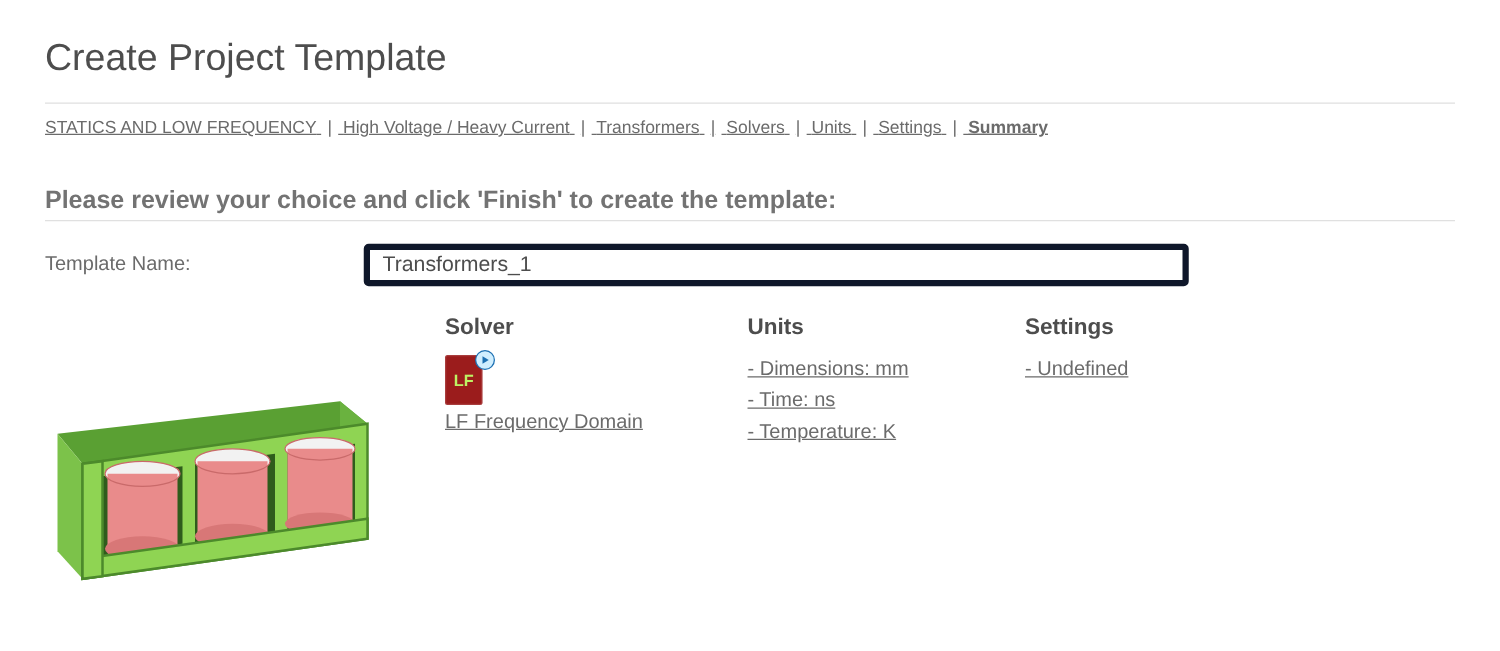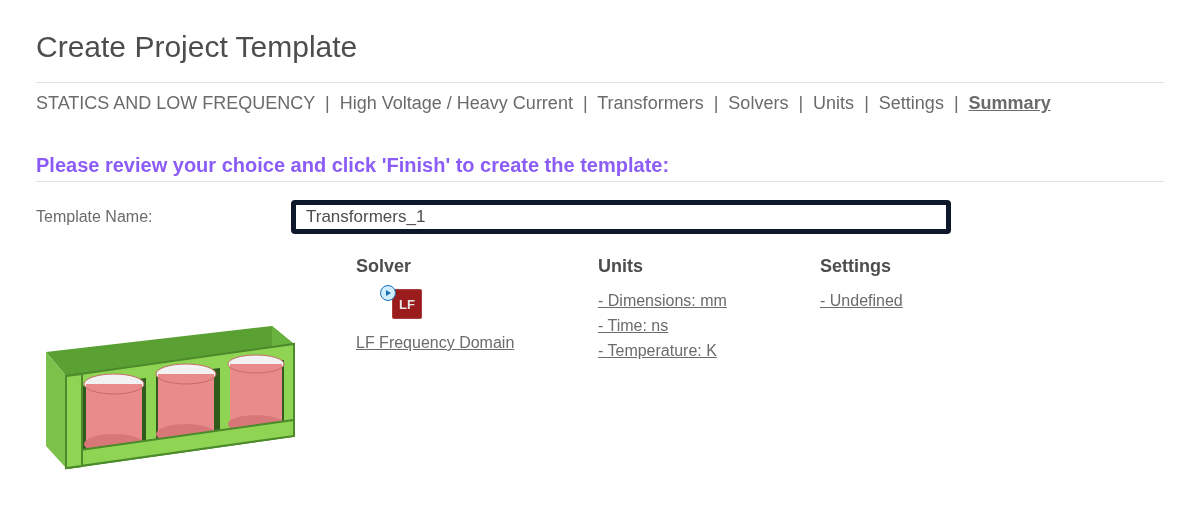--- a/index.html
+++ b/index.html
@@ -16,31 +16,32 @@
       font-weight: 400;
       color: #4d4d4d;
       margin: 0 0 18px 0;
     }
     .rule {
       border: none;
       border-top: 1px solid #e0e0e0;
       margin: 0 0 6px 0;
     }
     .breadcrumb {
-      font-size: 18px;
+      font-size: 14px;
       color: #6b6b6b;
       padding: 4px 0 6px 0;
+      text-decoration: underline;
     }
     .bc-item { }
     .bc-sep { margin: 0 5px; }
     .bc-summary { font-weight: 700; text-decoration: underline; }
     .sub-title {
       font-size: 20px;
       font-weight: 700;
-      color: #8b5cf6;
+      color: #737373;
       margin: 34px 0 4px 0;
     }
     .sub-rule {
       border: none;
       border-top: 1px solid #e0e0e0;
       margin: 0 0 18px 0;
     }
     .form-row {
       display: flex;
       align-items: center;
@@ -86,29 +87,28 @@
       font-weight: 700;
       color: #4d4d4d;
       margin-bottom: 12px;
     }
     .lf-icon {
       position: relative;
       width: 36px; height: 36px;
       margin-bottom: 6px;
     }
     .lf-box {
-      width: 30px; height: 30px;
+      width: 30px; height: 40px;
       background: #9b1c1c;
-      color: #e5e5e5;
+      color: #bef264;
       font-size: 13px;
       font-weight: 700;
       display: flex; align-items: center; justify-content: center;
       border-radius: 2px;
       box-shadow: inset 0 0 0 1px rgba(255,255,255,0.15);
-      margin-left: 36px;
     }
     .lf-play {
       position: absolute;
       top: -4px; right: -4px;
       width: 16px; height: 16px;
       border-radius: 50%;
       background: #cfeeff;
       border: 1px solid #1b6fb2;
       display: flex; align-items: center; justify-content: center;
     }

